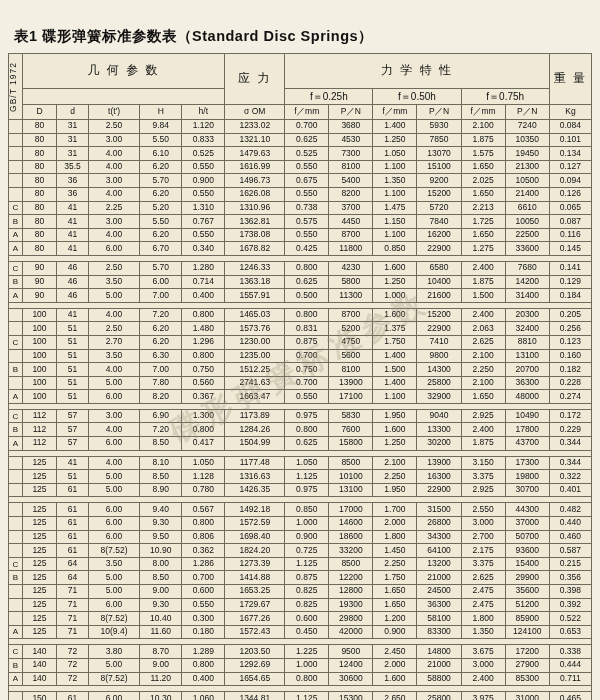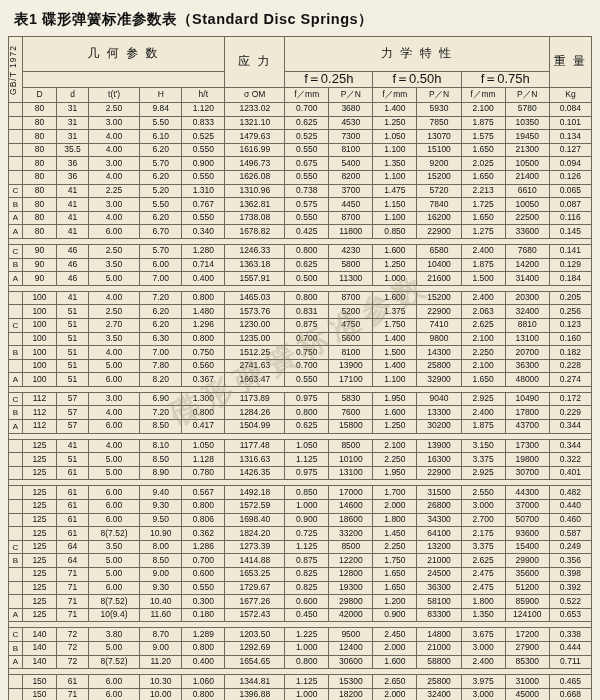--- a/index.html
+++ b/index.html
@@ -3,41 +3,41 @@
 <meta charset="utf-8">
 <style>
   html,body{margin:0;padding:0;}
   body{
     width:600px;height:700px;
     background:#f3efe2;
     font-family:"Liberation Sans",sans-serif;
     color:#111;
     overflow:hidden;
   }
-  .page{position:relative;width:600px;height:671px;box-sizing:border-box;padding:6px 20px 0 8px;}
+  .page{position:relative;width:600px;height:671px;box-sizing:border-box;padding:6px 20px 0 8px;margin-top:17px;}
   .title{
     font-size:14.5px;font-weight:bold;letter-spacing:.5px;
     padding:4px 0 7px 6px;white-space:nowrap;
   }
   table.main{
     border-collapse:collapse;width:584px;table-layout:fixed;
     font-size:8.5px;
   }
   table.main td,table.main th{
     border:1px solid #6d6a5e;
     padding:0;
     text-align:center;
     vertical-align:middle;
     line-height:1.15;
     font-weight:normal;
     background:#efe9d6;
   }
   .hdr td{background:#d9d2bb;font-weight:bold;}
   .hdr-tall td{height:34px;font-size:12px;letter-spacing:2px;}
-  .hdr-mid td{height:15px;font-size:13px;}
+  .hdr-mid td{height:15px;font-size:10px;}
   .hdr-sub td{height:14px;font-size:8.5px;}
   .vert{
     writing-mode:vertical-rl;
     transform:rotate(180deg);
     font-size:8.5px;letter-spacing:1px;white-space:nowrap;
     line-height:1;
   }
   td.vcell{width:13px;background:#d9d2bb;font-weight:bold;}
   .rowgrp td{height:12.6px;}
   td.lab{width:13px;background:#d9d2bb;font-weight:bold;font-size:8px;}
@@ -116,21 +116,21 @@
           <td class="num">31</td>
           <td class="num">2.50</td>
           <td class="num">9.84</td>
           <td class="num">1.120</td>
           <td class="num">1233.02</td>
           <td class="num">0.700</td>
           <td class="num">3680</td>
           <td class="num">1.400</td>
           <td class="num">5930</td>
           <td class="num">2.100</td>
-          <td class="num">5780</td>
+          <td class="num">7240</td>
           <td class="num">0.084</td>
         </tr>
         <tr class="rowgrp">
           <td class="lab"></td>
           <td class="num">80</td>
           <td class="num">31</td>
           <td class="num">3.00</td>
           <td class="num">5.50</td>
           <td class="num">0.833</td>
           <td class="num">1321.10</td>
@@ -612,21 +612,21 @@
           <td class="num">3.50</td>
           <td class="num">8.00</td>
           <td class="num">1.286</td>
           <td class="num">1273.39</td>
           <td class="num">1.125</td>
           <td class="num">8500</td>
           <td class="num">2.250</td>
           <td class="num">13200</td>
           <td class="num">3.375</td>
           <td class="num">15400</td>
-          <td class="num">0.249</td>
+          <td class="num">0.215</td>
         </tr>
         <tr class="rowgrp">
           <td class="lab">B</td>
           <td class="num">125</td>
           <td class="num">64</td>
           <td class="num">5.00</td>
           <td class="num">8.50</td>
           <td class="num">0.700</td>
           <td class="num">1414.88</td>
           <td class="num">0.875</td>

